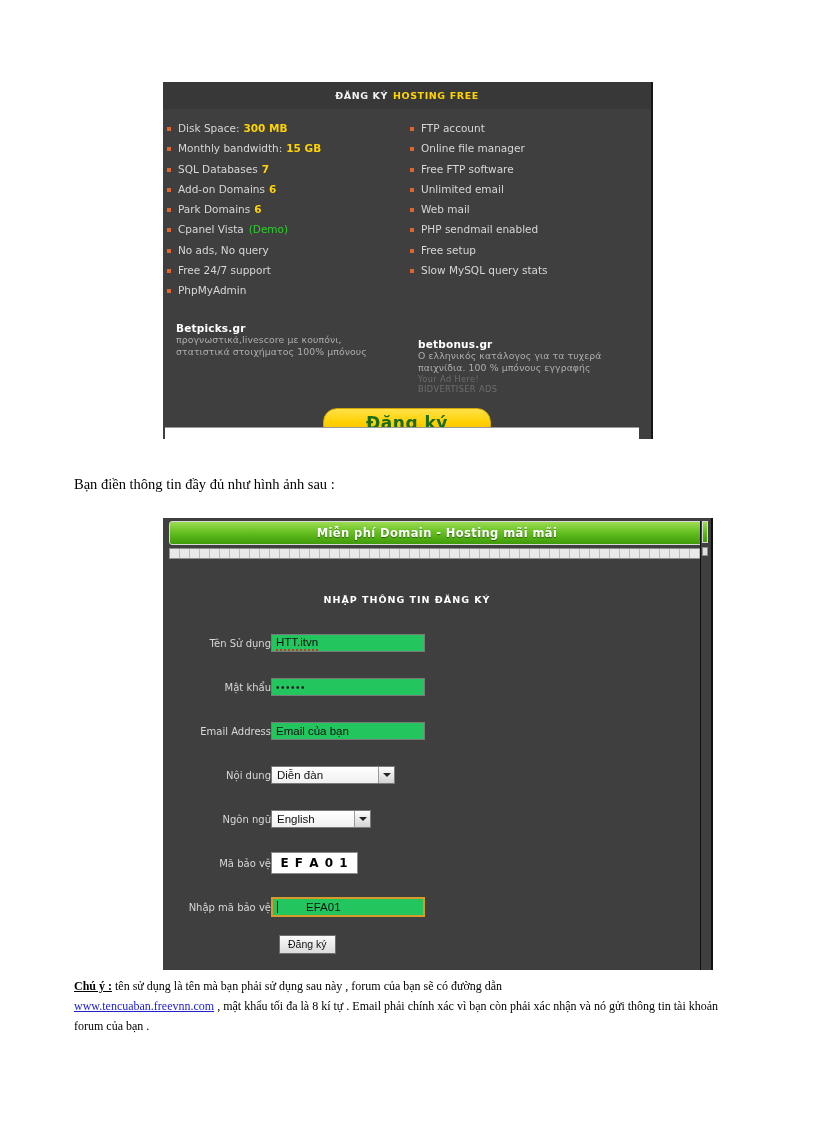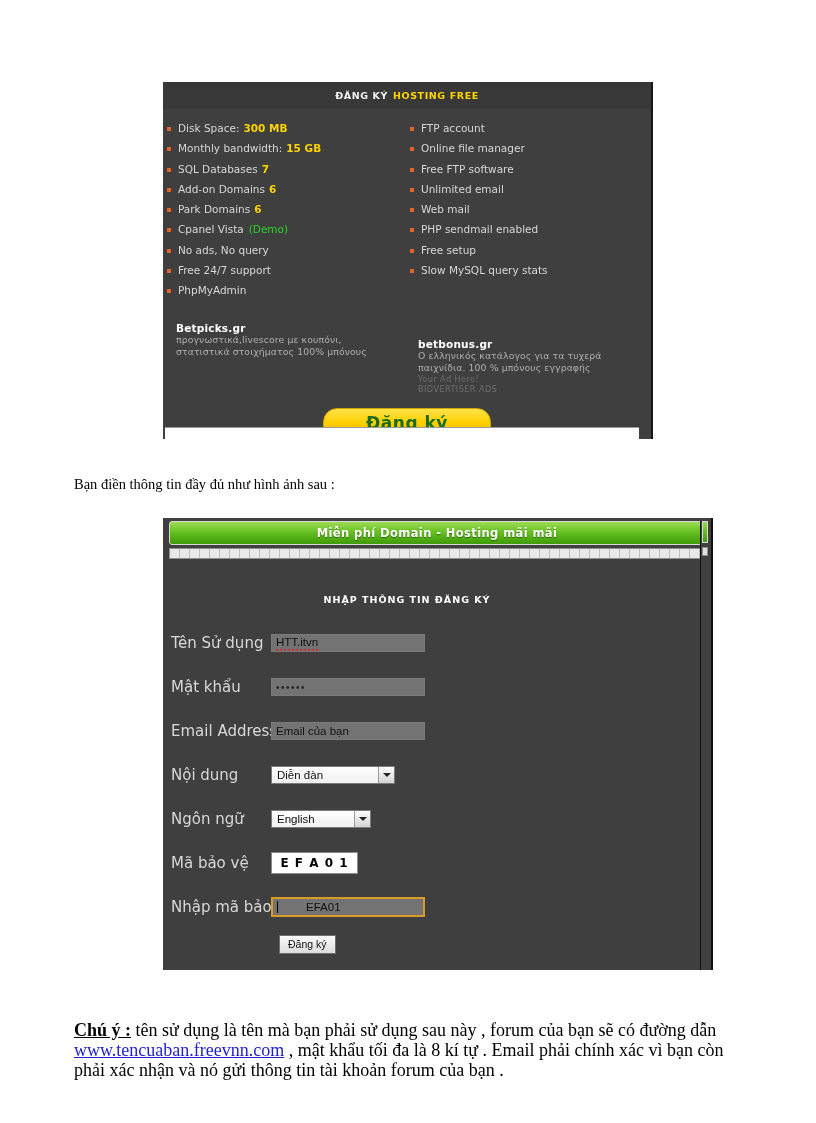--- a/index.html
+++ b/index.html
@@ -215,27 +215,28 @@
   }
   .fs-rows { margin-top: 16px; padding-left: 8px; }
   .fs-row {
     display: flex;
     align-items: center;
     height: 44px;
   }
   .fs-label {
     width: 100px;
     color: #d8d8d8;
-    font-size: 15px;
+    font-size: 10px;
     white-space: nowrap;
+    text-align: right;
   }
   .fs-input {
     width: 154px;
     height: 18px;
-    background: #737373;
+    background: #22c55e;
     border: 1px solid #7a7a7a;
     box-sizing: border-box;
     display: flex;
     align-items: center;
     padding-left: 4px;
     color: #111;
     font-size: 11.5px;
     font-family: "Liberation Sans", sans-serif;
   }
   .fs-input.focused {
@@ -313,23 +314,23 @@
     color: #111;
     font-size: 10.5px;
     padding: 2px 8px 3px 8px;
     font-family: "Liberation Sans", sans-serif;
   }
 
   
   .note {
     position: absolute;
     left: 74px;
-    top: 1020px;
+    top: 976px;
     width: 670px;
-    font-size: 18px;
+    font-size: 12px;
     line-height: 20px;
     color: #000;
   }
   .note .bold-u { font-weight: bold; text-decoration: underline; }
   .note a.link { color: #2222cc; text-decoration: underline; }
 </style>
 </head>
 <body>
 
 <div class="banner">

